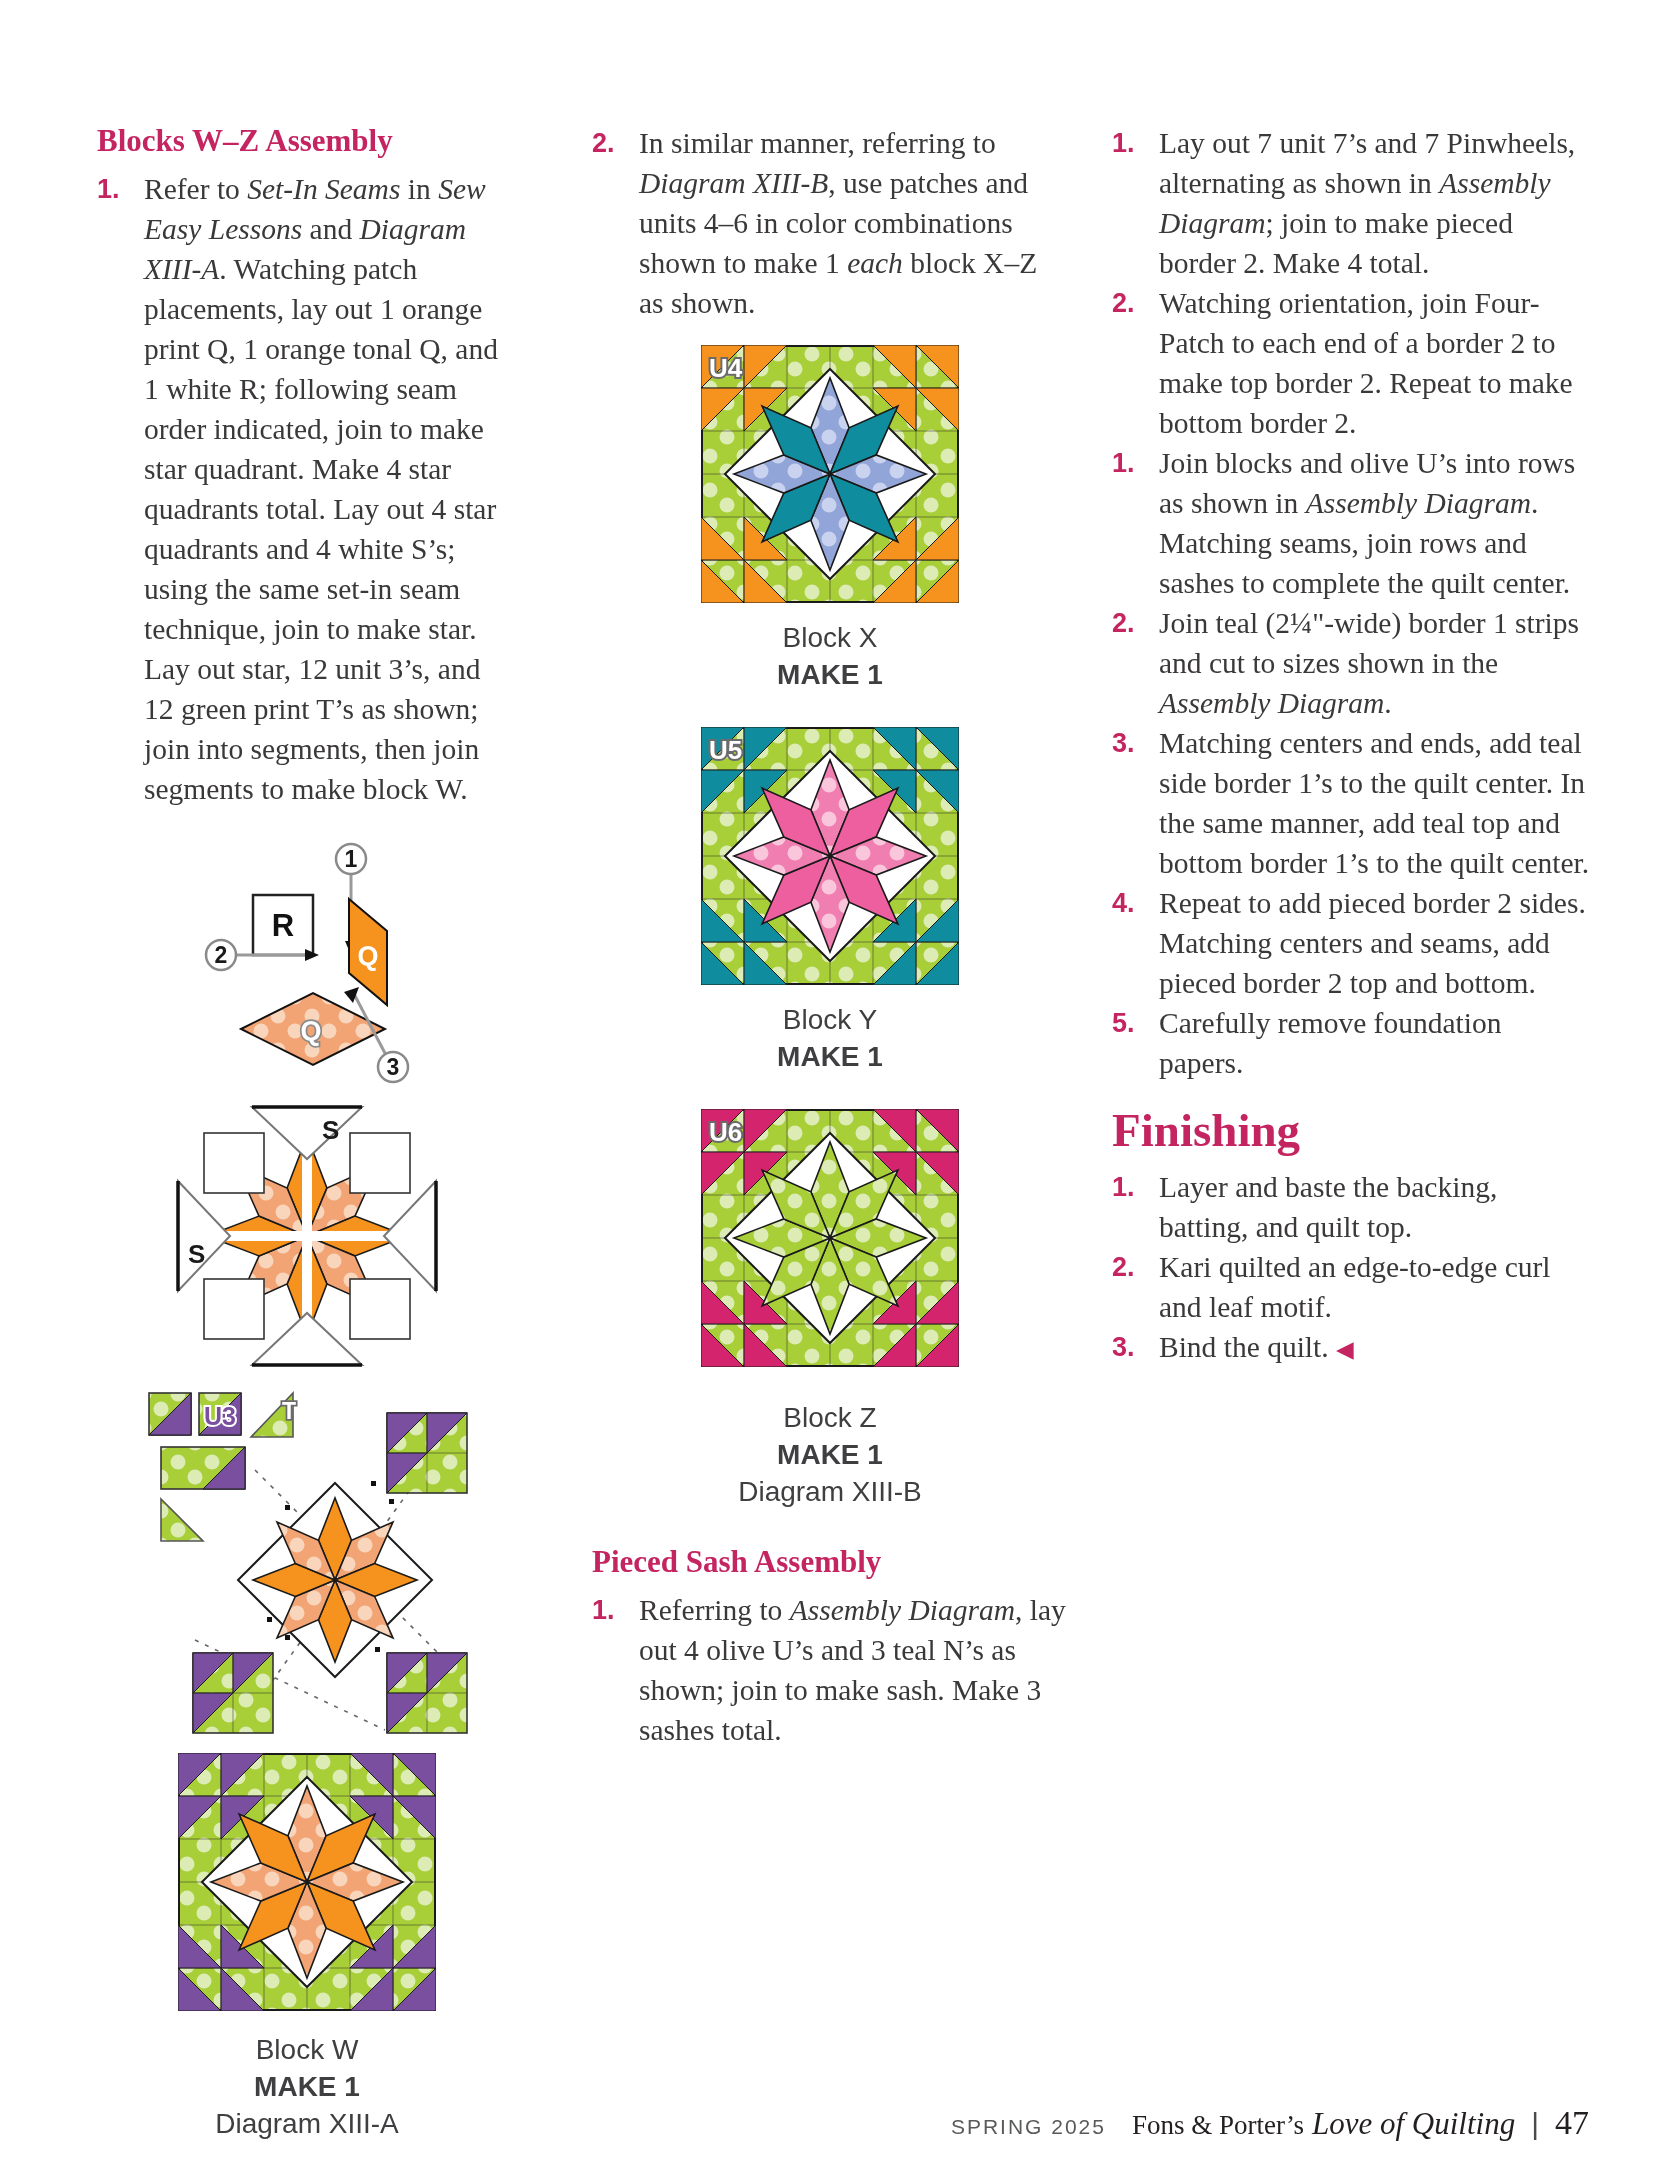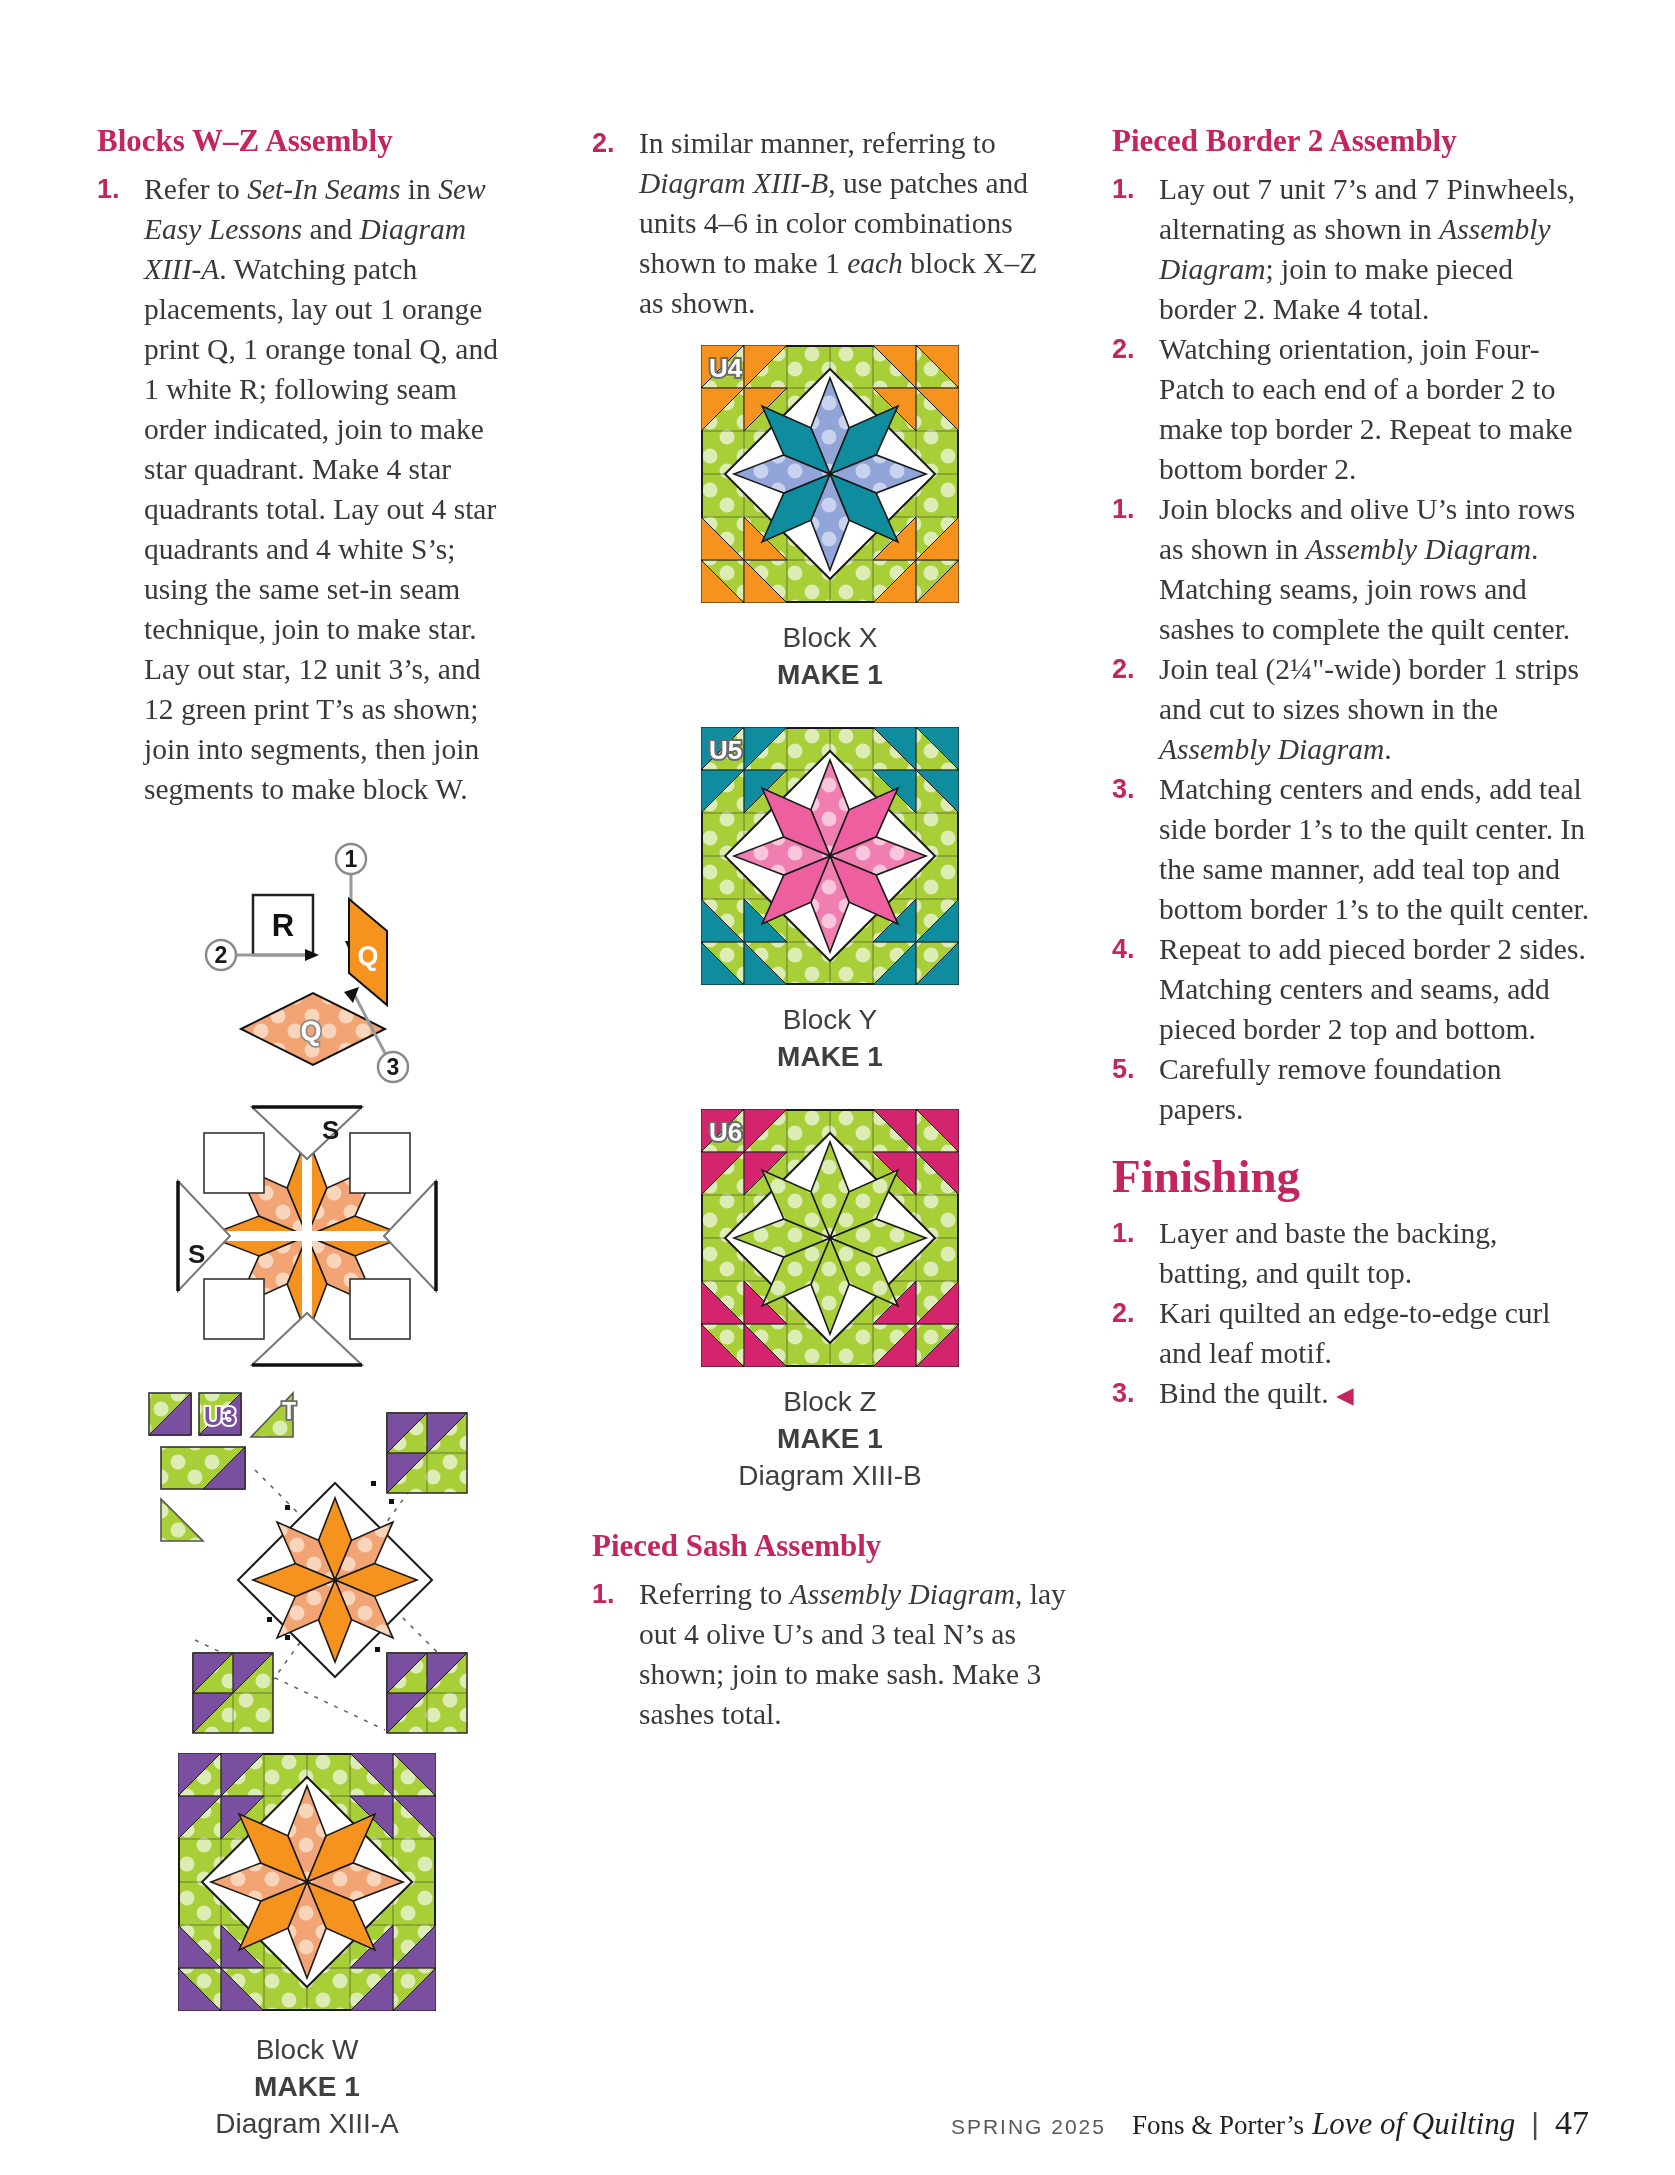--- a/index.html
+++ b/index.html
@@ -353,37 +353,36 @@
             <polygon points="129,129 148.1,82.8 196.9,61.1 175.2,109.9" fill="url(#pat-green)" stroke="#1a1a1a" stroke-width="1.6"></polygon>
             <polygon points="129,129 175.2,109.9 225.0,129.0 175.2,148.1" fill="url(#pat-green)" stroke="#1a1a1a" stroke-width="1.6"></polygon>
             <polygon points="129,129 175.2,148.1 196.9,196.9 148.1,175.2" fill="url(#pat-green)" stroke="#1a1a1a" stroke-width="1.6"></polygon>
             <polygon points="129,129 148.1,175.2 129.0,225.0 109.9,175.2" fill="url(#pat-green)" stroke="#1a1a1a" stroke-width="1.6"></polygon>
             <polygon points="129,129 109.9,175.2 61.1,196.9 82.8,148.1" fill="url(#pat-green)" stroke="#1a1a1a" stroke-width="1.6"></polygon>
             <polygon points="129,129 82.8,148.1 33.0,129.0 82.8,109.9" fill="url(#pat-green)" stroke="#1a1a1a" stroke-width="1.6"></polygon>
             <polygon points="129,129 82.8,109.9 61.1,61.1 109.9,82.8" fill="url(#pat-green)" stroke="#1a1a1a" stroke-width="1.6"></polygon>
     <text x="8" y="32" font-family="Liberation Sans,sans-serif" font-size="26" font-weight="bold" fill="#ffffff" stroke="#6b6b6b" stroke-width="4" paint-order="stroke">U6</text>
   </svg>
         </div>
-        <div class="caption" style="margin-top: 16px;">
+        <div class="caption" style="margin-top: 32px;">
           <div>Block Z</div>
           <div class="make">MAKE 1</div>
           <div>Diagram XIII-B</div>
         </div>
       </div>
     <h2 class="section" style="margin-top:34px;">Pieced Sash Assembly</h2>
     <div class="steps" id="sash-steps">
         <div class="step">
           <span class="num">1.</span>
           <span class="txt"><span>Referring to </span><i>Assembly Diagram</i><span>, lay out 4 olive U’s and 3 teal N’s as shown; join to make sash. Make 3 sashes total.</span></span>
         </div>
       </div>
   </div>
 
   <div class="col" id="col-right">
-    <h2 class="section">Pieced Border 2 Assembly</h2>
     <div class="steps" id="border-steps">
         <div class="step">
           <span class="num">1.</span>
           <span class="txt"><span>Lay out 7 unit 7’s and 7 Pinwheels, alternating as shown in </span><i>Assembly Diagram</i><span>; join to make pieced border 2. Make 4 total.</span></span>
         </div>
         <div class="step">
           <span class="num">2.</span>
           <span class="txt"><span>Watching orientation, join Four-Patch to each end of a border 2 to make top border 2. Repeat to make bottom border 2.</span></span>
         </div>
       </div>

